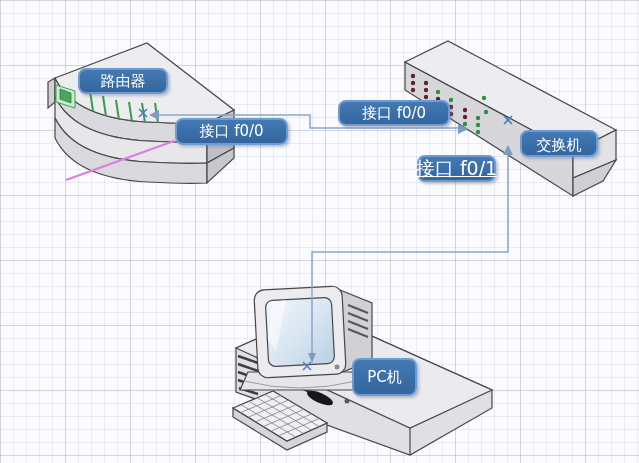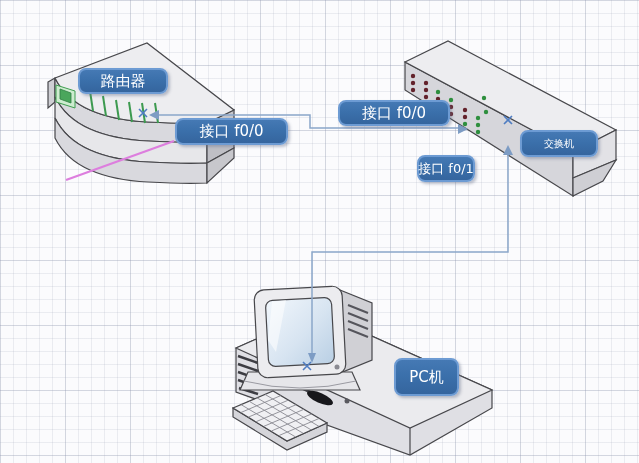--- a/index.html
+++ b/index.html
@@ -166,26 +166,26 @@
   </div>
 
   <div class="callout" style="left:175px;top:118px;width:113px;height:27px;font-size:15px;">
     <span>接口 f0/0</span>
   </div>
 
   <div class="callout" style="left:338px;top:100px;width:112px;height:26px;font-size:15px;">
     <span>接口 f0/0</span>
   </div>
 
-  <div class="callout" style="left:520px;top:130px;width:78px;height:27px;font-size:10px;">
+  <div class="callout" style="left:520px;top:130px;width:78px;height:27px;font-size:15px;align-items:flex-end;">
     <span>交换机</span>
   </div>
 
-  <div class="callout" style="left:417px;top:155px;width:58px;height:27px;font-size:13px;">
+  <div class="callout" style="left:417px;top:155px;width:79px;height:27px;font-size:19px;text-decoration:underline;">
     <span>接口 f0/1</span>
   </div>
 
 
-  <div class="callout" style="left:352px;top:358px;width:65px;height:38px;font-size:15px;margin-left:42px;">
+  <div class="callout" style="left:352px;top:358px;width:65px;height:38px;font-size:15px;">
     <span>PC机</span>
   </div>
 
 </div>
 
 </body></html>

